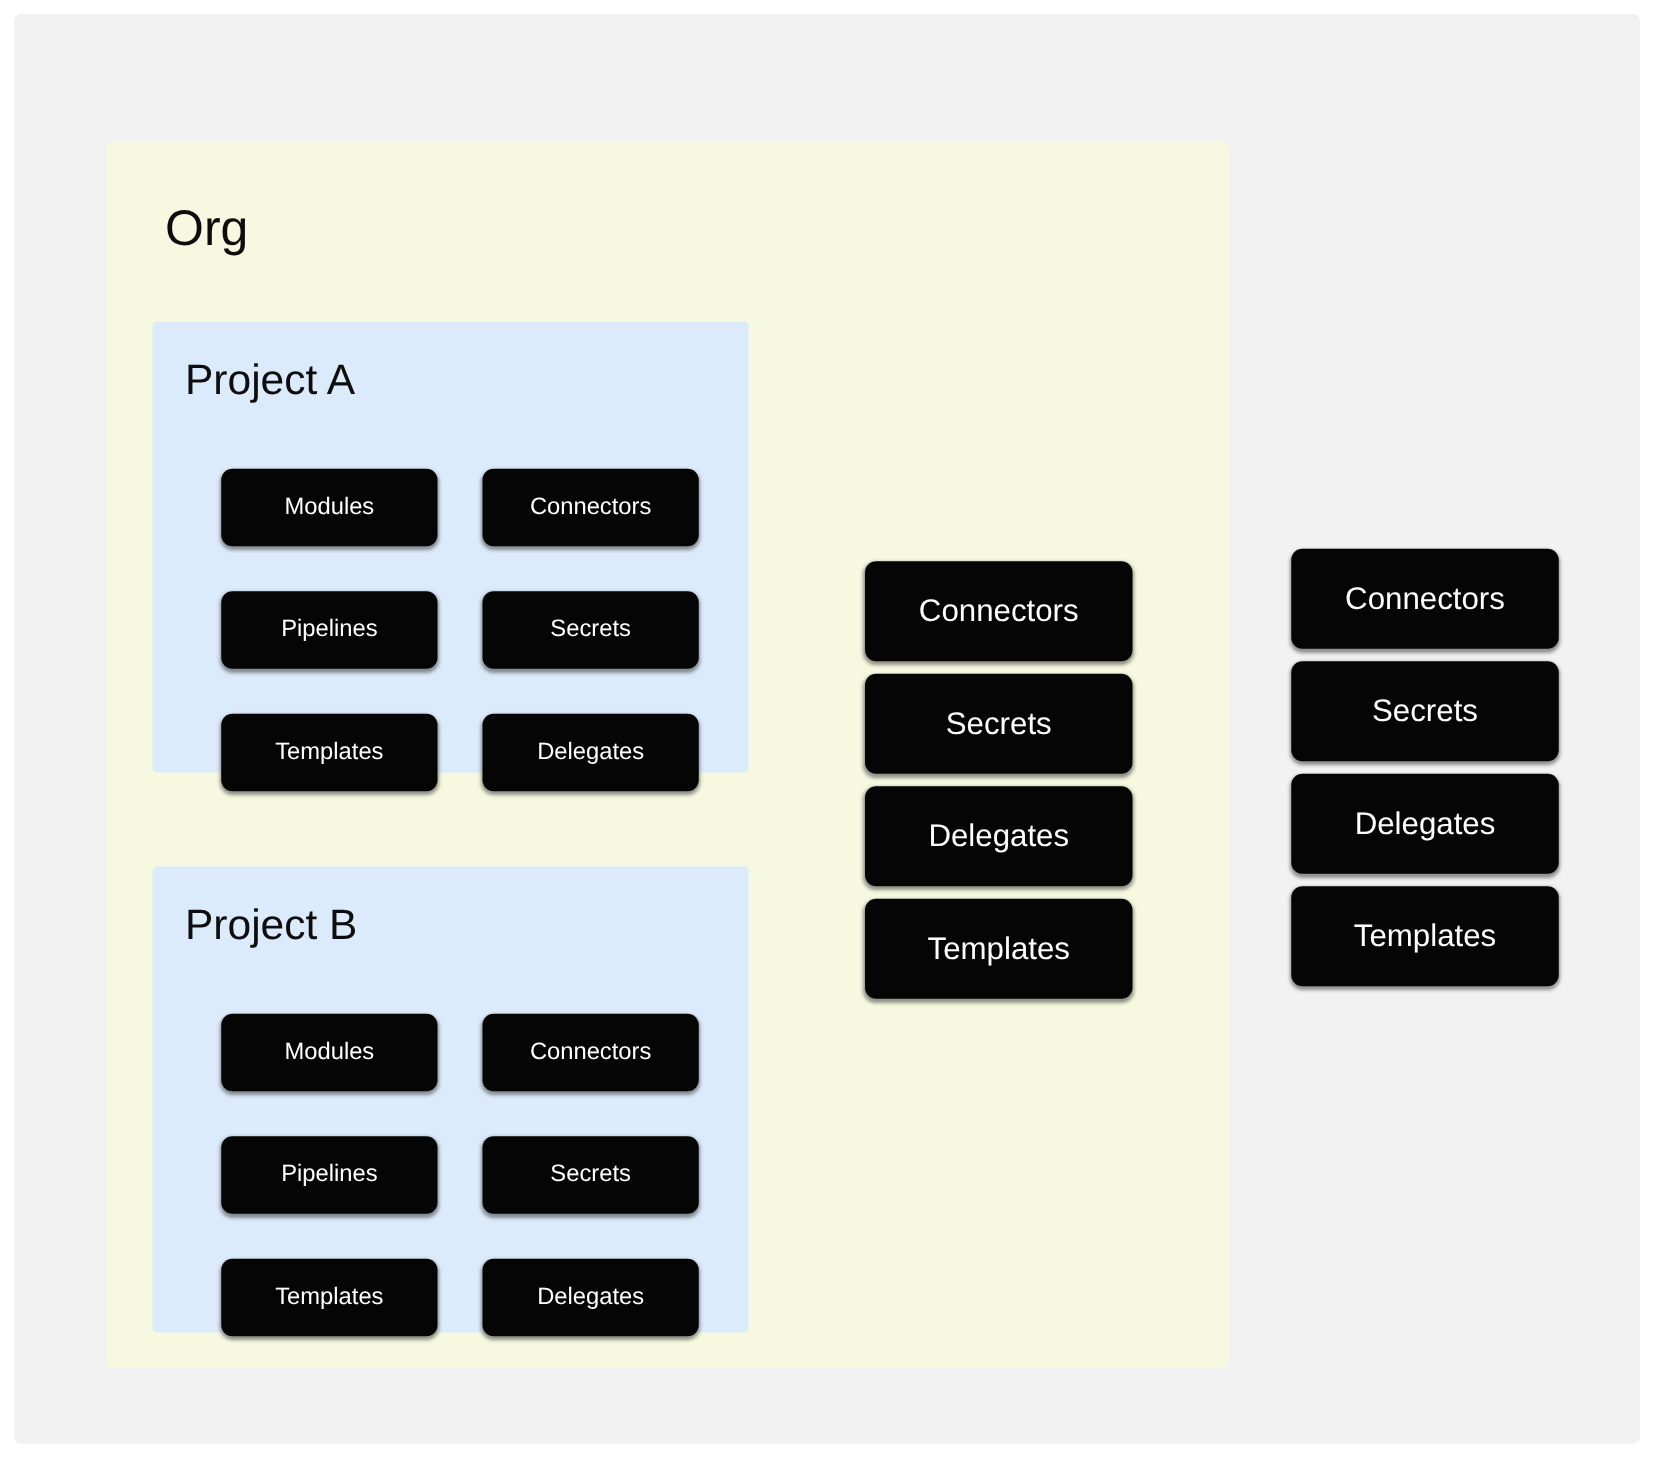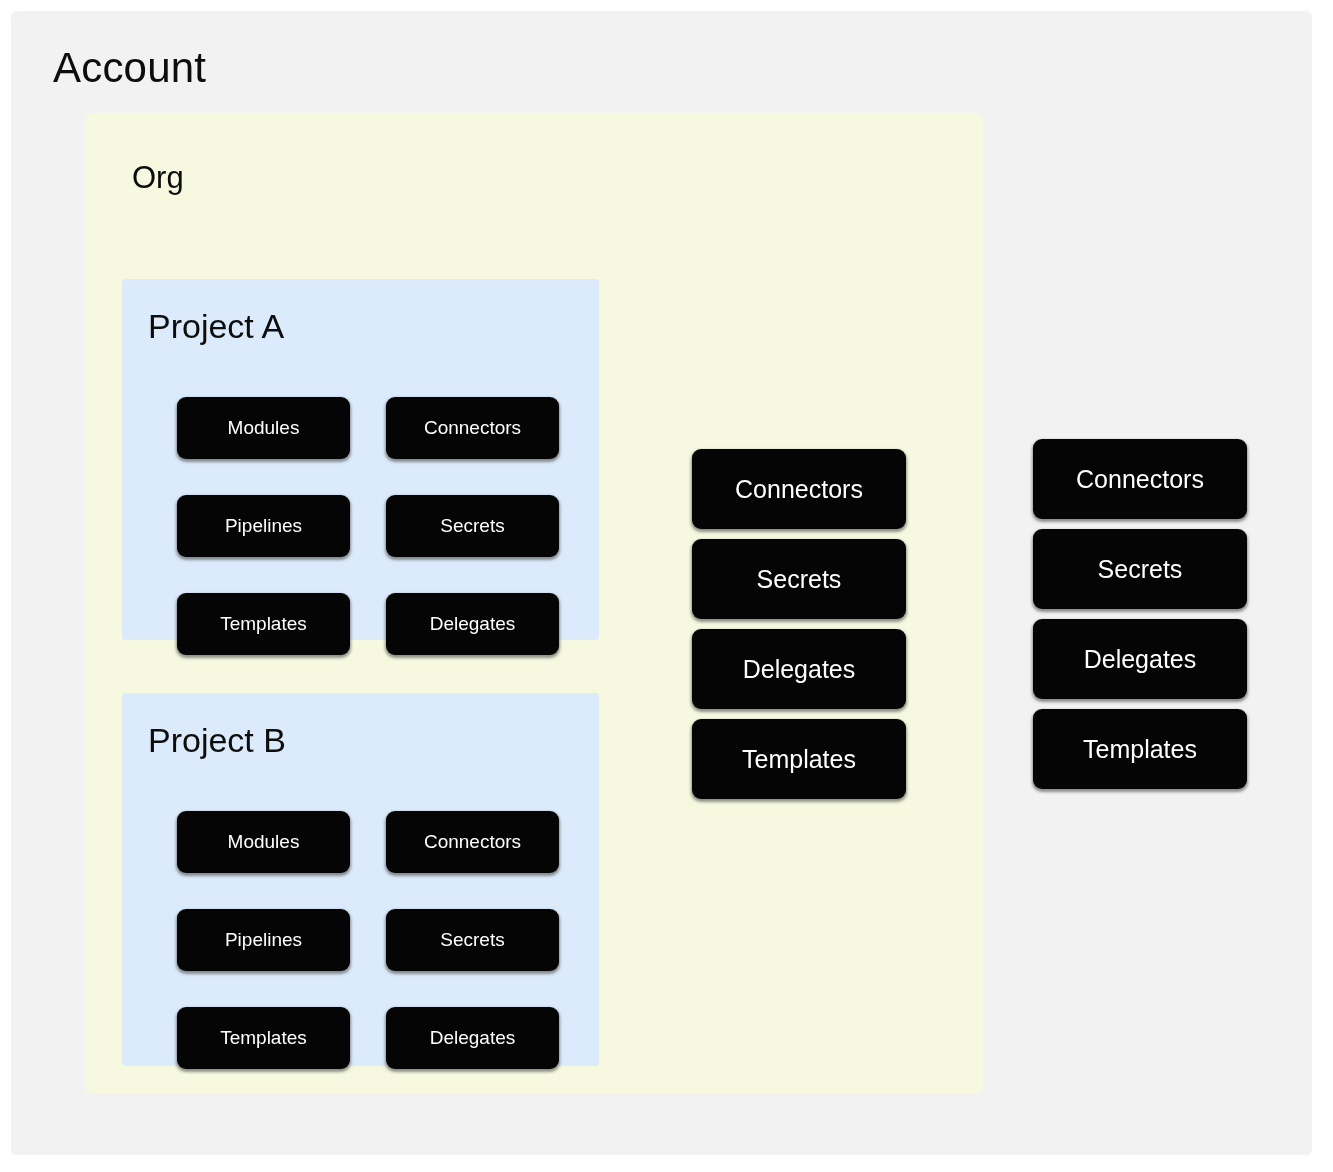--- a/index.html
+++ b/index.html
@@ -50,36 +50,36 @@
     width: 898px;
     height: 981px;
     background: #f6f9e0;
     border-radius: 6px;
   }
 
   .org-title {
     position: absolute;
     left: 47px;
     top: 48px;
-    font-size: 31px;
+    font-size: 40px;
     line-height: 1.12;
     color: #0d0d0d;
     font-weight: 400;
     white-space: nowrap;
   }
 
   
   .project-scope {
     position: absolute;
     left: 37px;
     width: 477px;
     background: #dcebfb;
     border-radius: 4px;
   }
-  .project-a { top: 166px;  height: 361px; }
+  .project-a { top: 144px;  height: 361px; }
   .project-b { top: 580px;  height: 373px; padding-left: 40px; }
 
   .project-title {
     position: absolute;
     left: 26px;
     top: 28px;
     font-size: 34px;
     line-height: 1.12;
     color: #0d0d0d;
     font-weight: 400;
@@ -143,21 +143,20 @@
     row-gap: 10px;
   }
 </style>
 </head>
 <body>
 
 <div class="canvas">
 
   <div class="account-scope">
 
-    <div class="account-title">Account</div>
 
     <div class="org-scope">
 
       <div class="org-title">Org</div>
 
       <div class="project-scope project-a">
         <div class="project-title">Project A</div>
         <div class="project-grid">
           <div class="chip chip-sm">Modules</div>
           <div class="chip chip-sm">Connectors</div>

